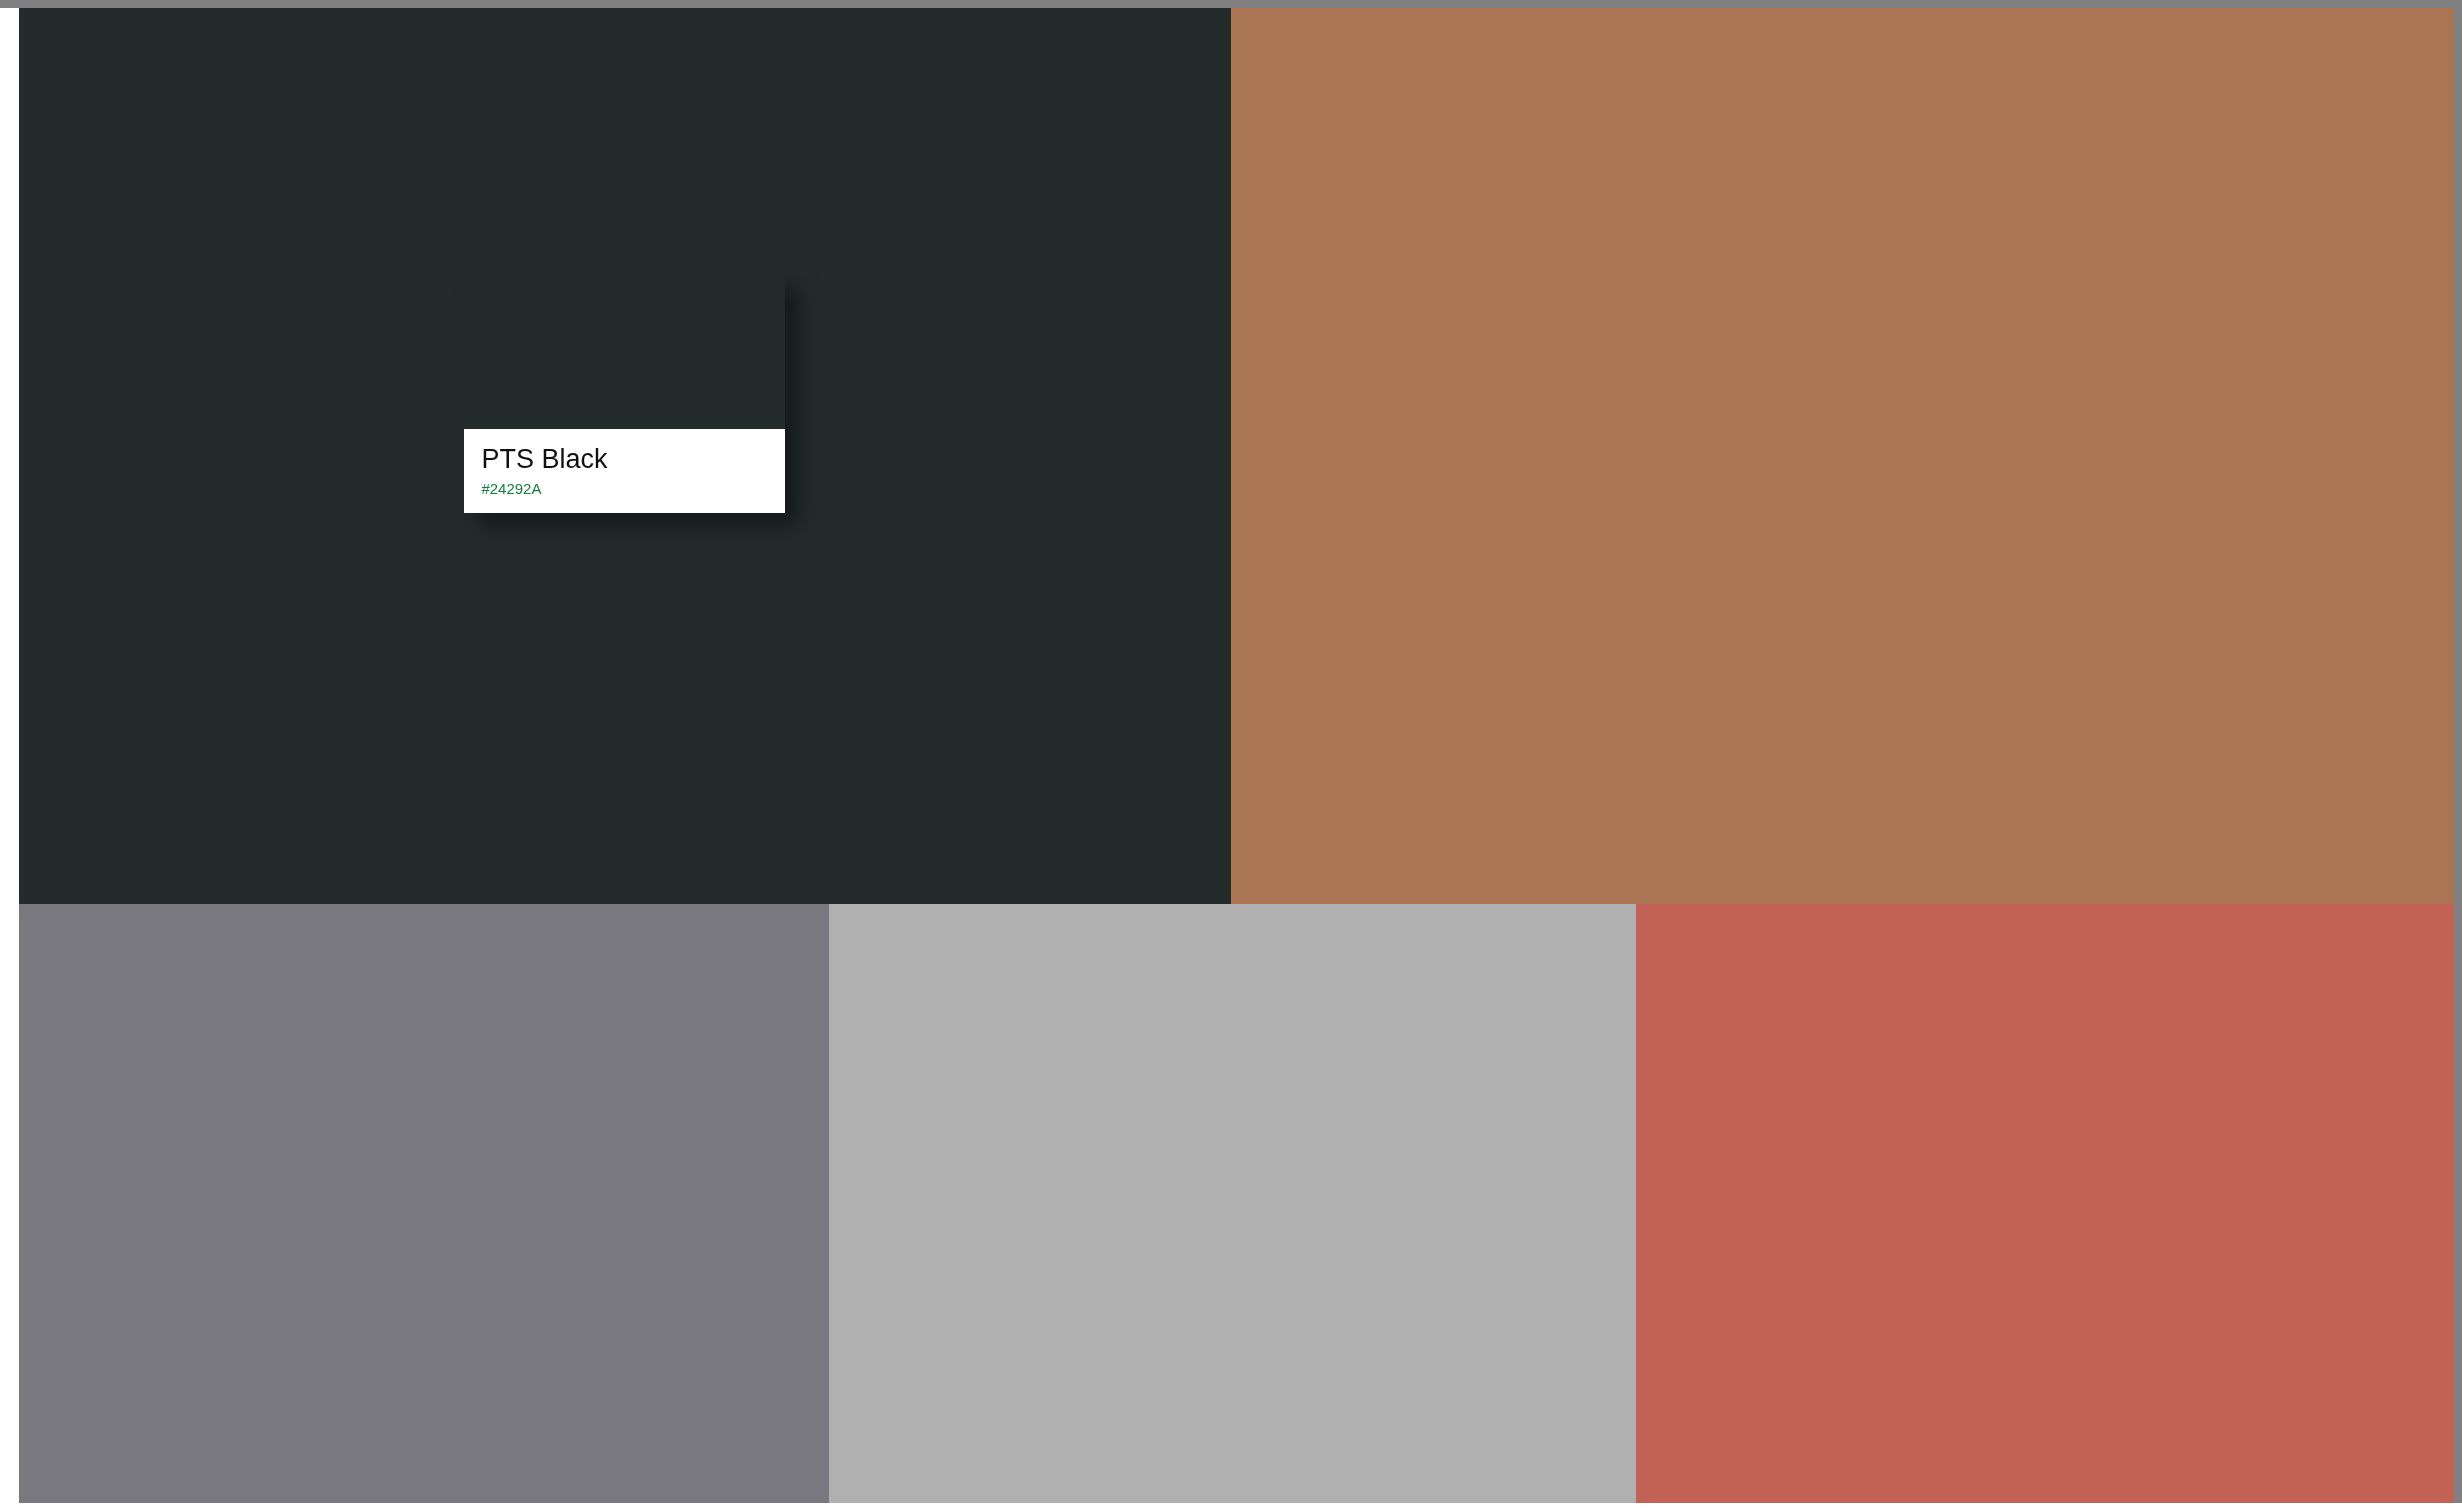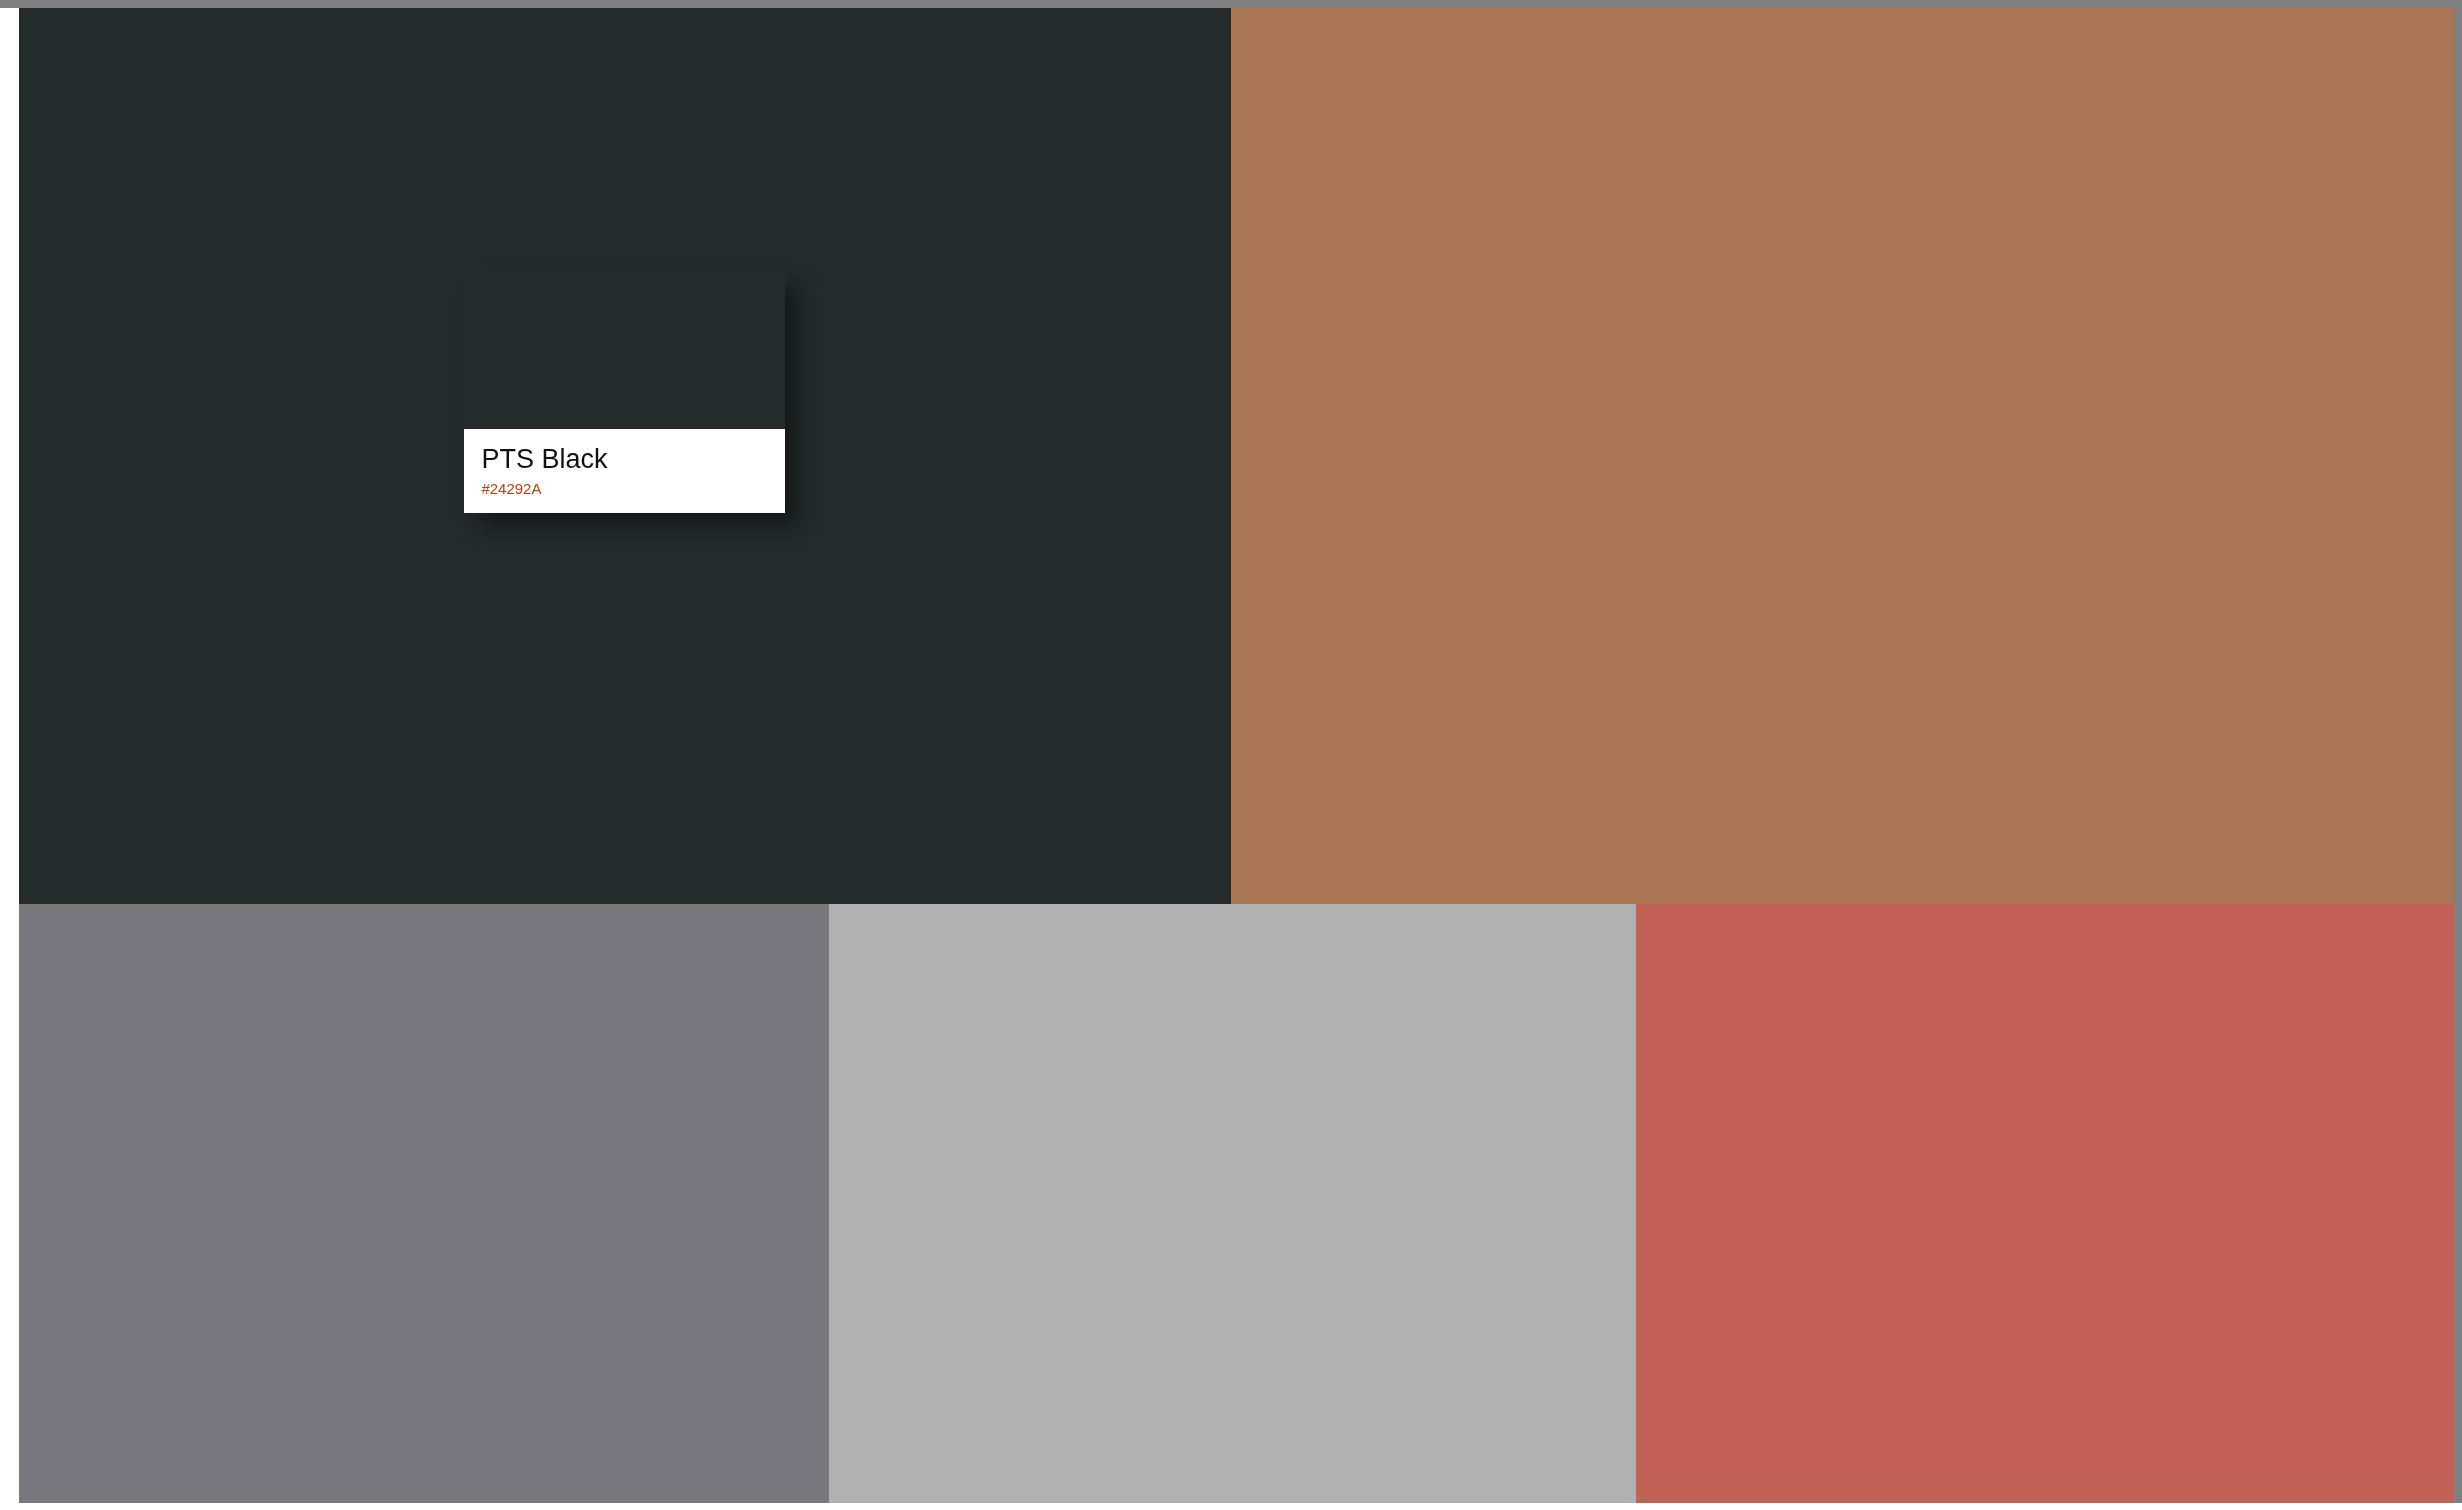--- a/index.html
+++ b/index.html
@@ -94,21 +94,21 @@
 <div id="board" style="background: rgb(255, 255, 255);">
 
   <div class="frame-edge top" style="background: rgb(128, 128, 128);"></div>
   <div class="frame-edge right" style="background: rgb(128, 128, 128);"></div>
 
   <div class="panel black" style="background-color: rgb(36, 44, 43);">
     <div class="card large black-card">
       <span class="chip" style="background-color: rgb(36, 44, 43);"></span>
       <div class="label" style="background: rgb(255, 255, 255);">
         <span class="name" style="color: rgb(17, 17, 17);">PTS Black</span>
-        <span class="hex" style="color: #c2410c;">#24292A</span>
+        <span class="hex" style="color: #15803d;">#24292A</span>
       </div>
     </div>
   </div>
 
   <div class="panel copper" style="background-color: rgb(169, 117, 83);">
     
   </div>
 
   <div class="panel darkgrey" style="background-color: rgb(121, 120, 126);">
     

